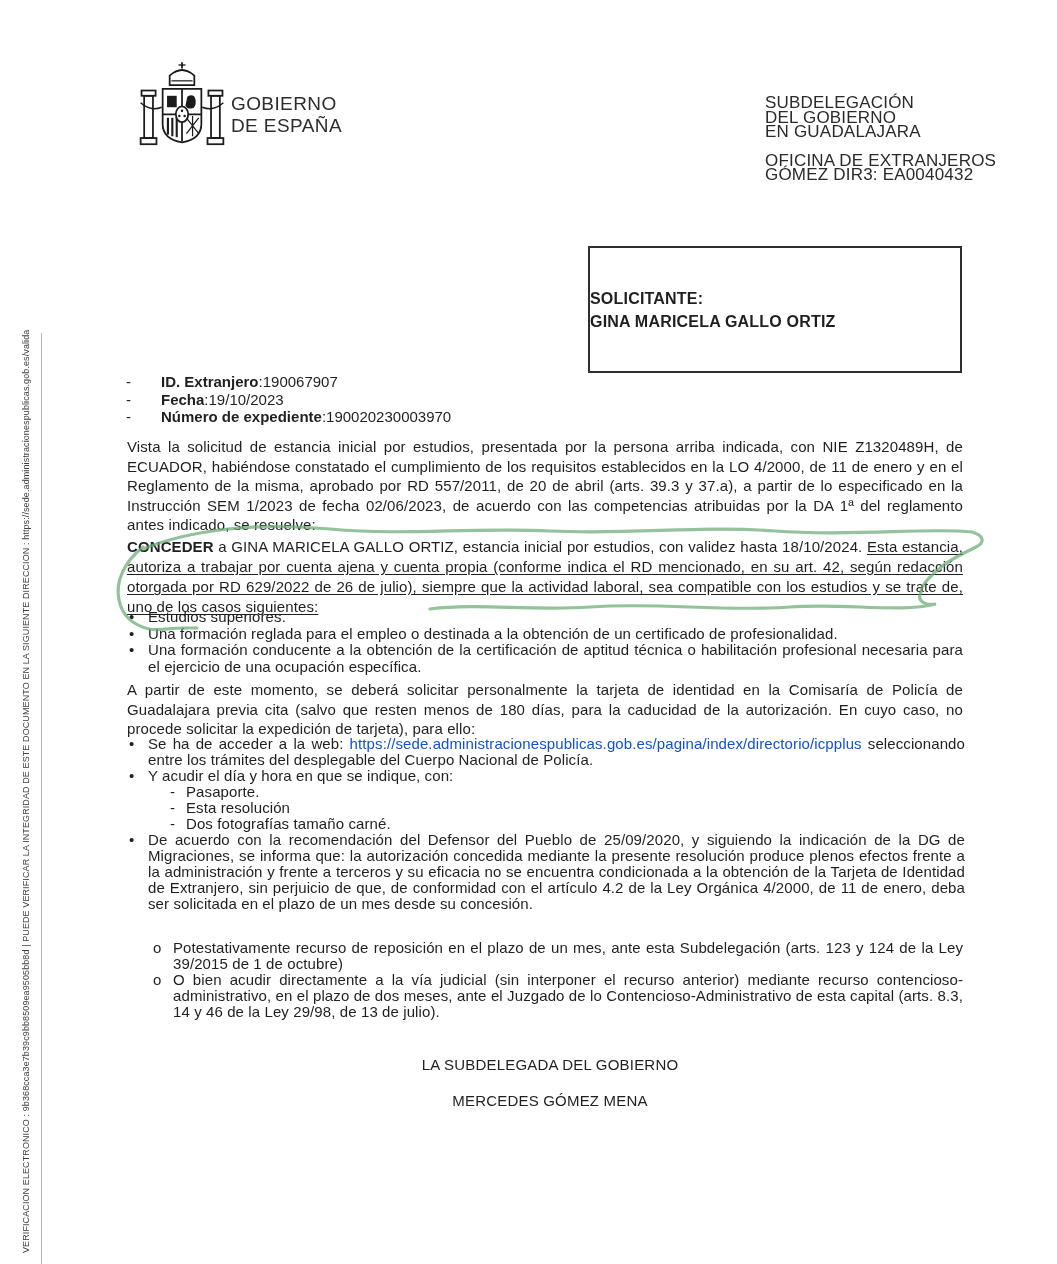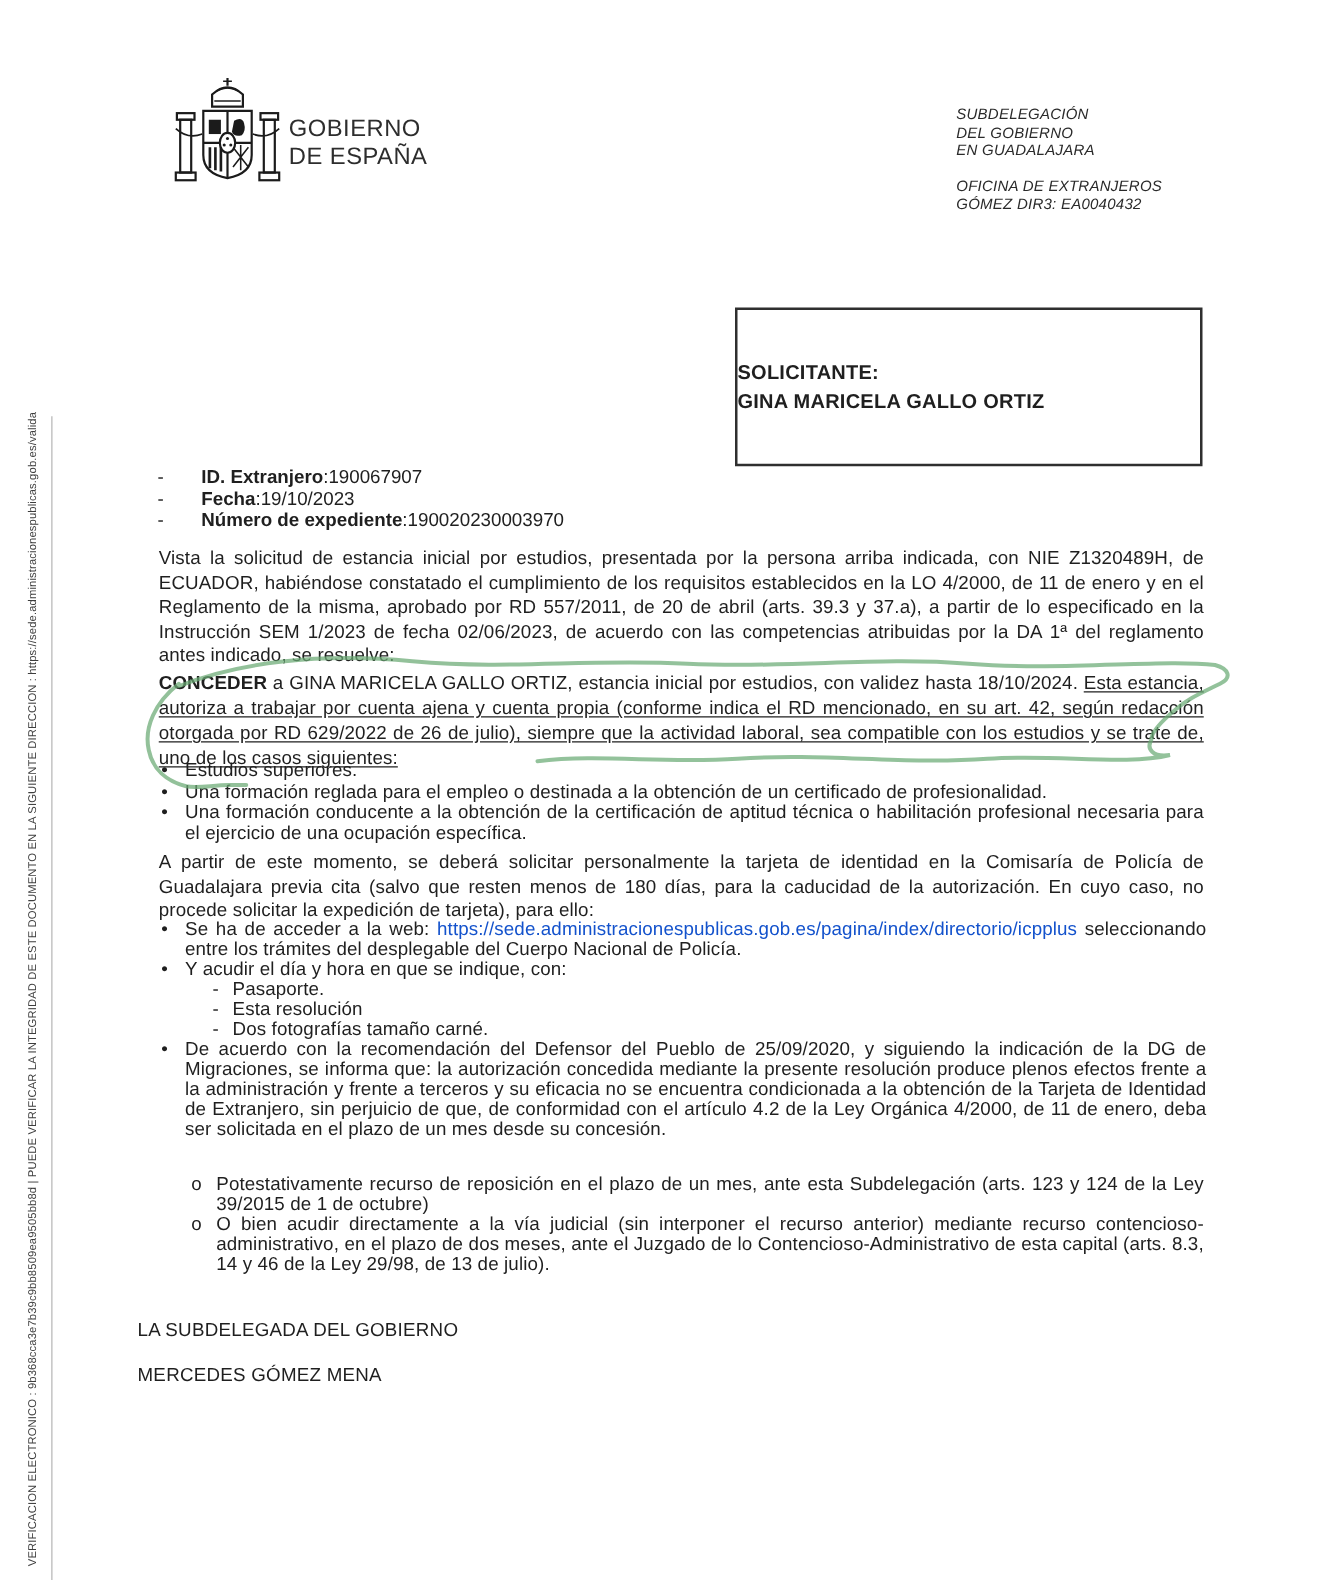--- a/index.html
+++ b/index.html
@@ -18,22 +18,22 @@
   }
   .scanline { position:absolute; left:41px; top:333px; width:1px; height:931px; background:#b8b8b8; }
 
   
   .logo { position:absolute; left:138px; top:56px; }
   .logo-text {
     position:absolute; left:231px; top:93px; font-size:19px; line-height:22px;
     letter-spacing:0.4px; color:#2d2d2d;
   }
   .office {
-    position:absolute; left:765px; top:84px; font-size:12px; line-height:14.6px;
-    letter-spacing:0.2px; color:#2a2a2a;font-style:italic;
+    position:absolute; left:765px; top:96px; font-size:17px; line-height:14.6px;
+    letter-spacing:0.2px; color:#2a2a2a;
   }
   .office .gap { height:14px; }
 
   
   .appbox {
     position:absolute; left:588px; top:246px; width:374px; height:127px;
     border:2px solid #2f2f2f; box-sizing:border-box; padding:39px 10px 0 0;
     font-size:16px; line-height:23px; font-weight:bold; letter-spacing:0.2px;
   }
 
@@ -60,21 +60,21 @@
   .sub { list-style:none; margin:0; padding:0; }
   .sub > li { position:relative; padding-left:38px; text-align:left; }
   .sub > li > .mk { position:absolute; left:22px; }
 
   .olist { list-style:none; margin:0; padding:0; }
   .olist > li { position:relative; padding-left:46px; text-align:justify; }
   .olist > li > .mk { position:absolute; left:26px; }
 
   .link { color:#1352cc; cursor:pointer; }
 
-  .sig { position:absolute; left:110px; width:880px; text-align:left; font-size:15px; letter-spacing:0.2px; }
+  .sig { position:absolute; left:110px; width:880px; text-align:center; font-size:15px; letter-spacing:0.2px; }
   #sig1 { top:1056px; }
   #sig2 { top:1092px; }
 
   .annotation { position:absolute; left:0; top:0; pointer-events:none; }
 </style>
 </head>
 <body>
 
 <div class="page">
 

